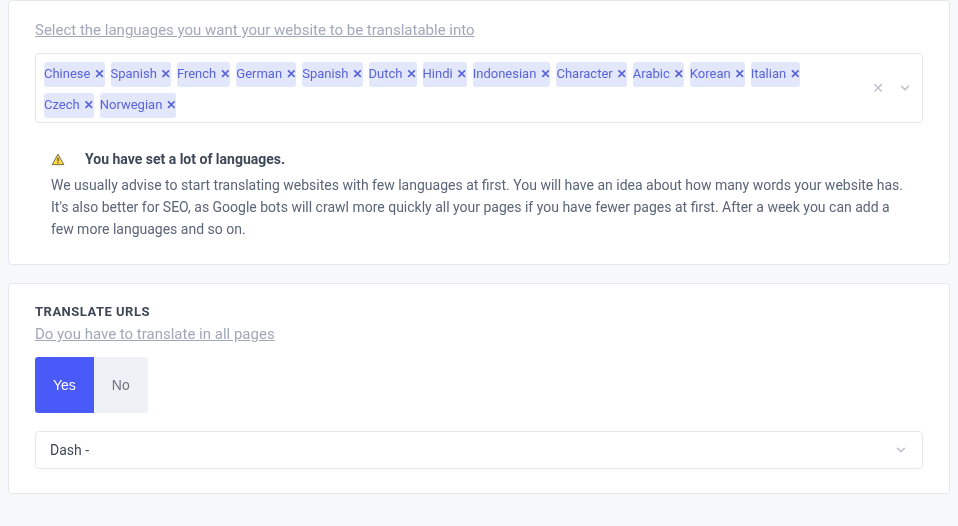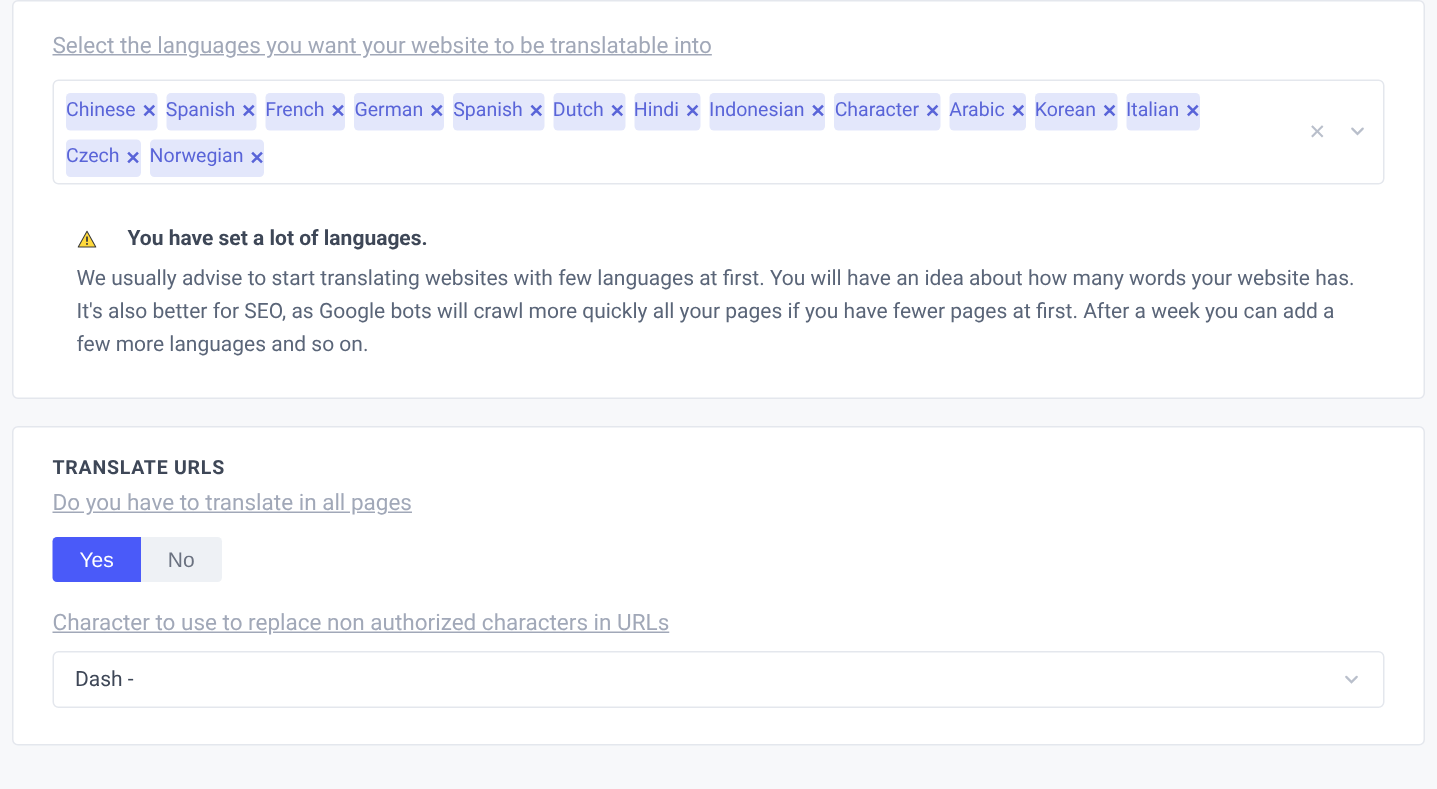--- a/index.html
+++ b/index.html
@@ -95,21 +95,21 @@
     font-weight: 700;
     color: var(--text-dark);
   }
   .tri {
     display:inline-flex;
     width:14px; height:14px;
   }
   .btn-group { display:flex; margin-bottom:18px; }
   .btn {
     border: none;
-    padding: 7px 18px;
+    padding: 20px 18px;
     font-size: 14px;
     cursor: pointer;
     border-radius: 3px;
   }
   .btn-group .btn:first-child { border-top-right-radius:0; border-bottom-right-radius:0; }
   .btn-group .btn:last-child { border-top-left-radius:0; border-bottom-left-radius:0; }
   .btn-active { background: var(--accent); color: var(--accent-text); }
   .btn-muted { background: var(--btn-muted-bg); color: var(--btn-muted-text); }
   .select-wrap {
     border: 1px solid var(--border);
@@ -213,21 +213,20 @@
 
 <div class="card">
   <h3 class="section-title">TRANSLATE URLS</h3>
   <p class="section-sub">Do you have to translate in all pages</p>
 
   <div class="btn-group">
     <button class="btn btn-active">Yes</button>
     <button class="btn btn-muted">No</button>
   </div>
 
-  <p class="section-sub" style="margin-bottom:10px;">Character to use to replace non authorized characters in URLs</p>
 
   <div class="select-wrap">
     <span>Dash -</span>
     <span class="chev">
       <svg width="14" height="14" viewBox="0 0 24 24" fill="none" stroke="currentColor" stroke-width="2.5" stroke-linecap="round">
           <polyline points="6 9 12 15 18 9"></polyline>
         </svg>
     </span>
   </div>
 </div>

